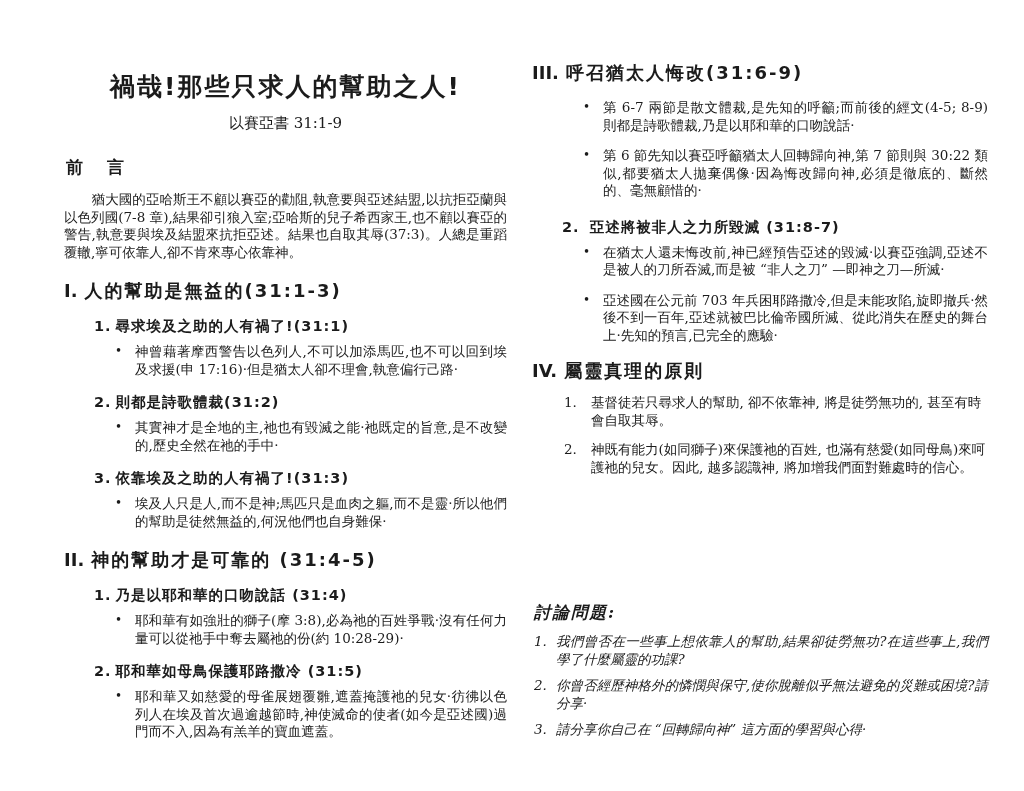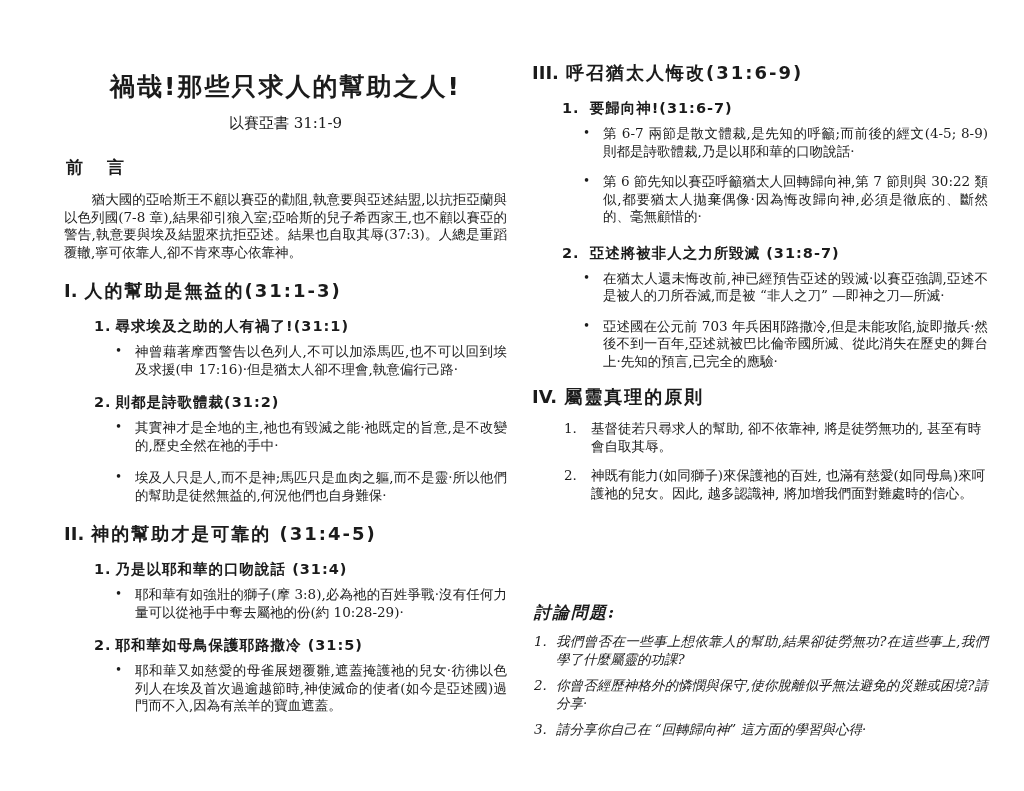--- a/index.html
+++ b/index.html
@@ -82,20 +82,21 @@
         </div>
     </div>
     <div class="sub-item">
       <h4 class="sub-h"><span class="sub-num">2.</span><span>則都是詩歌體裁(31:2)</span></h4>
       <div class="bullet body-text">
           <span class="b-marker">•</span>
           <span class="b-text">其實神才是全地的主,祂也有毀滅之能·祂既定的旨意,是不改變的,歷史全然在祂的手中·</span>
         </div>
     </div>
     <div class="sub-item">
+      <h4 class="sub-h"><span class="sub-num">3.</span><span>依靠埃及之助的人有禍了!(31:3)</span></h4>
       <div class="bullet body-text">
           <span class="b-marker">•</span>
           <span class="b-text">埃及人只是人,而不是神;馬匹只是血肉之軀,而不是靈·所以他們的幫助是徒然無益的,何況他們也自身難保·</span>
         </div>
     </div>
 
     <h3 class="sec-h">
       <span class="sec-num">II.</span><span class="sec-title">神的幫助才是可靠的 (31:4-5)</span>
     </h3>
     <div class="sub-item">
@@ -113,21 +114,20 @@
         </div>
     </div>
   </div>
 
   <div class="col col-right">
 
     <h3 class="sec-h" style="margin-top:0;">
       <span class="sec-num">III.</span><span class="sec-title">呼召猶太人悔改(31:6-9)</span>
     </h3>
     <div class="sub-item">
-      <h4 class="sub-h"><span class="sub-num">1.</span> <span>要歸向神!(31:6-7)</span></h4>
       <div class="bullet body-text">
           <span class="b-marker">•</span>
           <span class="b-text">第 6-7 兩節是散文體裁,是先知的呼籲;而前後的經文(4-5; 8-9)則都是詩歌體裁,乃是以耶和華的口吻說話·</span>
         </div>
       <div class="bullet body-text">
           <span class="b-marker">•</span>
           <span class="b-text">第 6 節先知以賽亞呼籲猶太人回轉歸向神,第 7 節則與 30:22 類似,都要猶太人拋棄偶像·因為悔改歸向神,必須是徹底的、斷然的、毫無顧惜的·</span>
         </div>
     </div>
     <div class="sub-item" style="margin-top:18px;">

